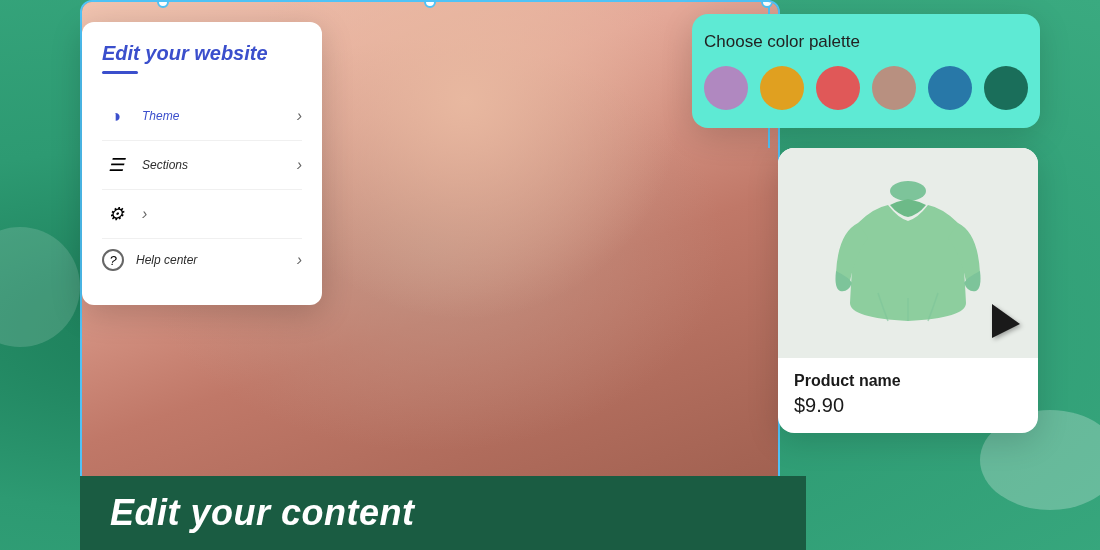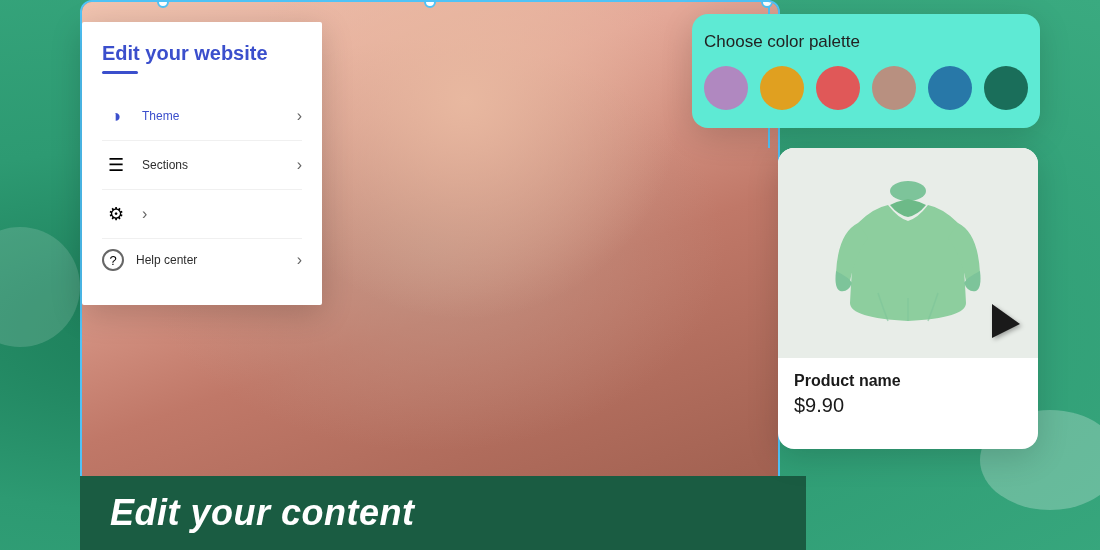--- a/index.html
+++ b/index.html
@@ -87,24 +87,25 @@
     .corner-dot.tm { top: -6px; left: 50%; transform: translateX(-50%); }
     .corner-dot.bm { bottom: -6px; left: 50%; transform: translateX(-50%); }
 
     
     .edit-menu {
       position: absolute;
       left: 82px;
       top: 22px;
       width: 240px;
       background: white;
-      border-radius: 2px;
+      border-radius: 12px;
       padding: 20px 20px 24px 20px;
       box-shadow: 0 8px 32px rgba(0,0,0,0.18);
       z-index: 30;
+      font-style: italic;
     }
 
     .edit-title {
       font-size: 20px;
       font-weight: 700;
       color: #3b4fcc;
       margin-bottom: 6px;
     }
 
     .edit-underline {
@@ -225,21 +226,21 @@
       right: 18px;
       width: 0;
       height: 0;
       border-top: 20px solid transparent;
       border-left: 28px solid #1a1a1a;
       border-bottom: 14px solid transparent;
       filter: drop-shadow(2px 2px 2px rgba(0,0,0,0.3));
     }
 
     .product-info {
-      padding: 14px 16px 32px;
+      padding: 14px 16px 16px;
     }
 
     .product-name {
       font-size: 16px;
       font-weight: 700;
       color: #1a1a1a;
       margin-bottom: 4px;
     }
 
     .product-price {

